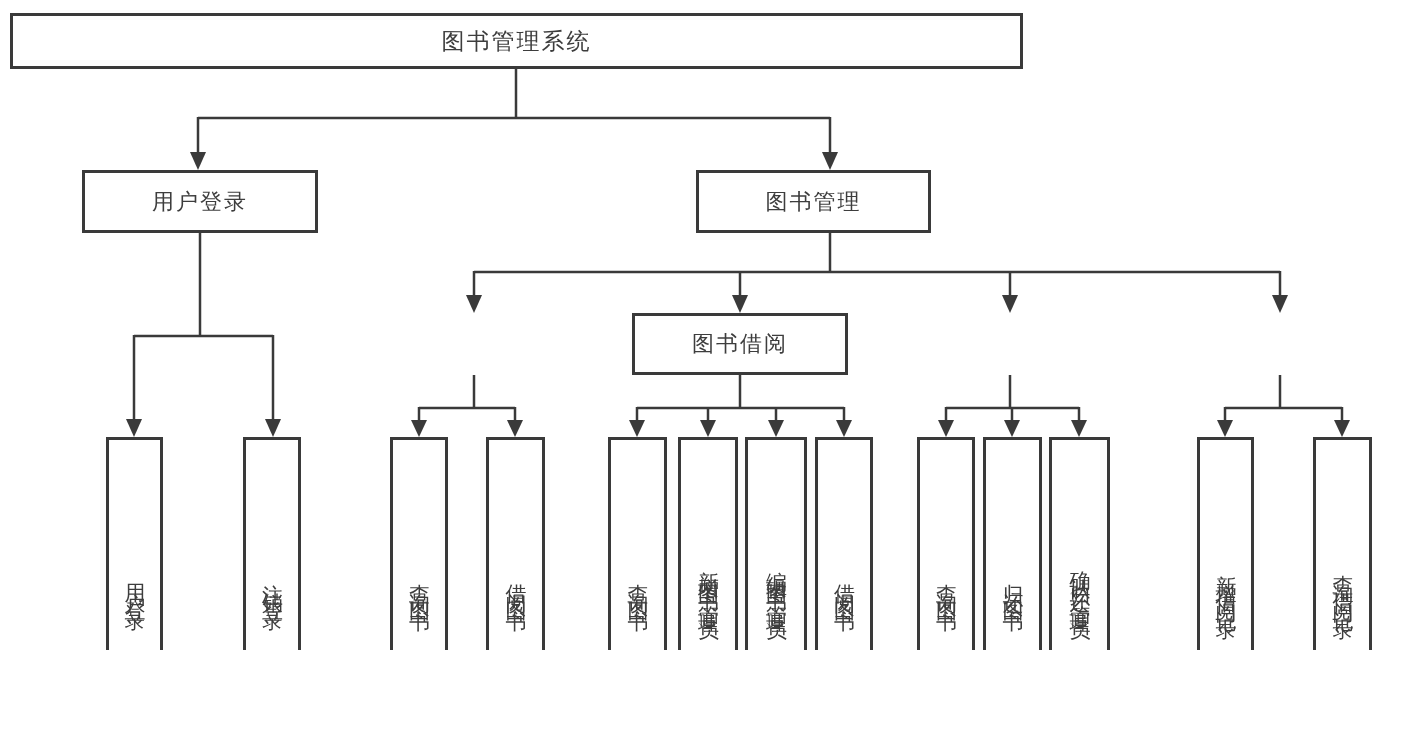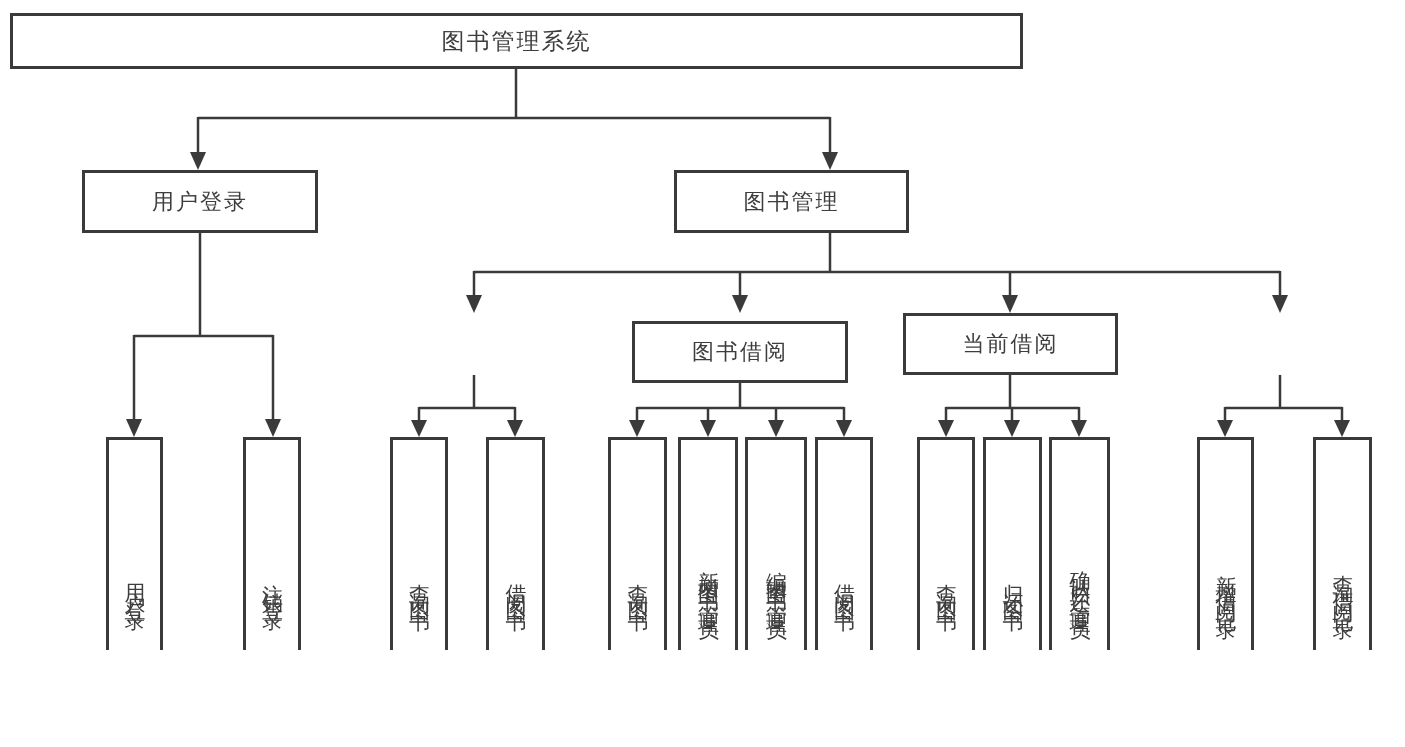--- a/index.html
+++ b/index.html
@@ -131,29 +131,26 @@
     <polygon points="1334,420 1350,420 1342,437"></polygon>
   </svg>
 
   <div class="node" style="left:10px; top:13px; width:1013px; height:56px;">
     <span class="htext">图书管理系统</span>
   </div>
 
   <div class="node lvl2" style="left:82px; top:170px; width:236px; height:63px;">
     <span class="htext">用户登录</span>
   </div>
-  <div class="node lvl2" style="left:674px; top:170px; width:235px; height:63px;text-align:center;">
+  <div class="node lvl2" style="left:696px; top:170px; width:235px; height:63px;text-align:center;">
     <span class="htext">图书管理</span>
   </div>
 
-  <div class="node lvl3" style="left:632px; top:313px; width:216px; height:62px;margin-top:8px;">
+  <div class="node lvl3" style="left:632px; top:313px; width:216px; height:62px;">
     <span class="htext">图书借阅</span>
-  </div>
-  <div class="node lvl3" style="left:903px; top:313px; width:215px; height:62px;">
-    <span class="htext">当前借阅</span>
   </div>
 
   <div class="node leaf" style="left:106px; width:57px;">
     <span class="vtext">用户登录</span>
   </div>
   <div class="node leaf" style="left:243px; width:58px;">
     <span class="vtext">注销登录</span>
   </div>
 
   <div class="node leaf" style="left:390px; width:58px;">

